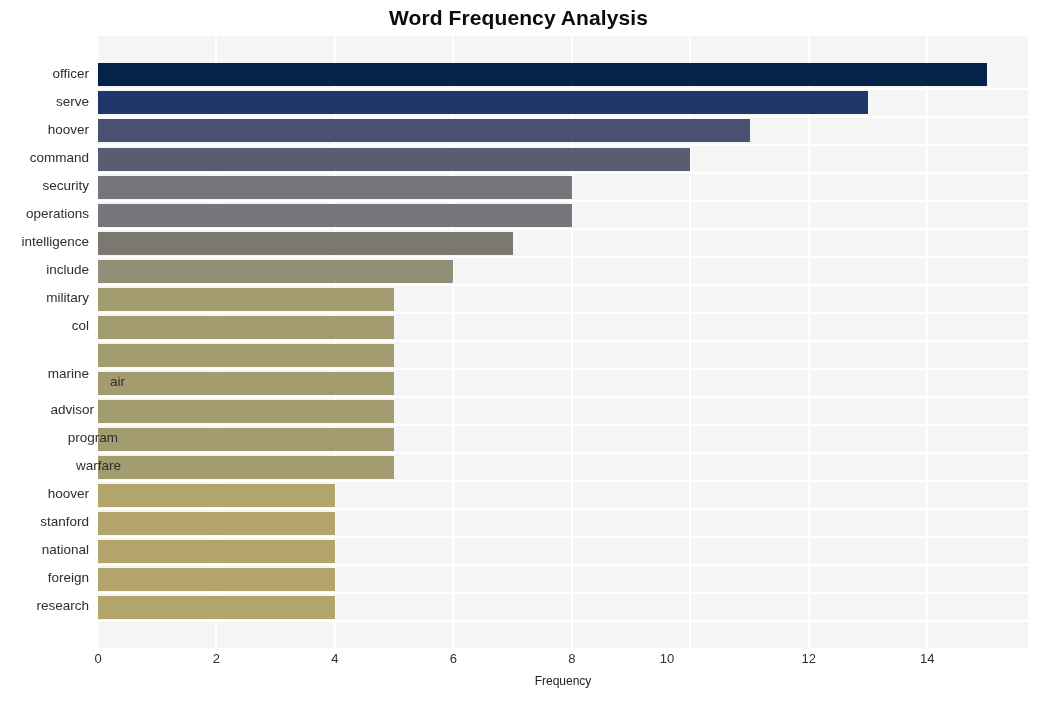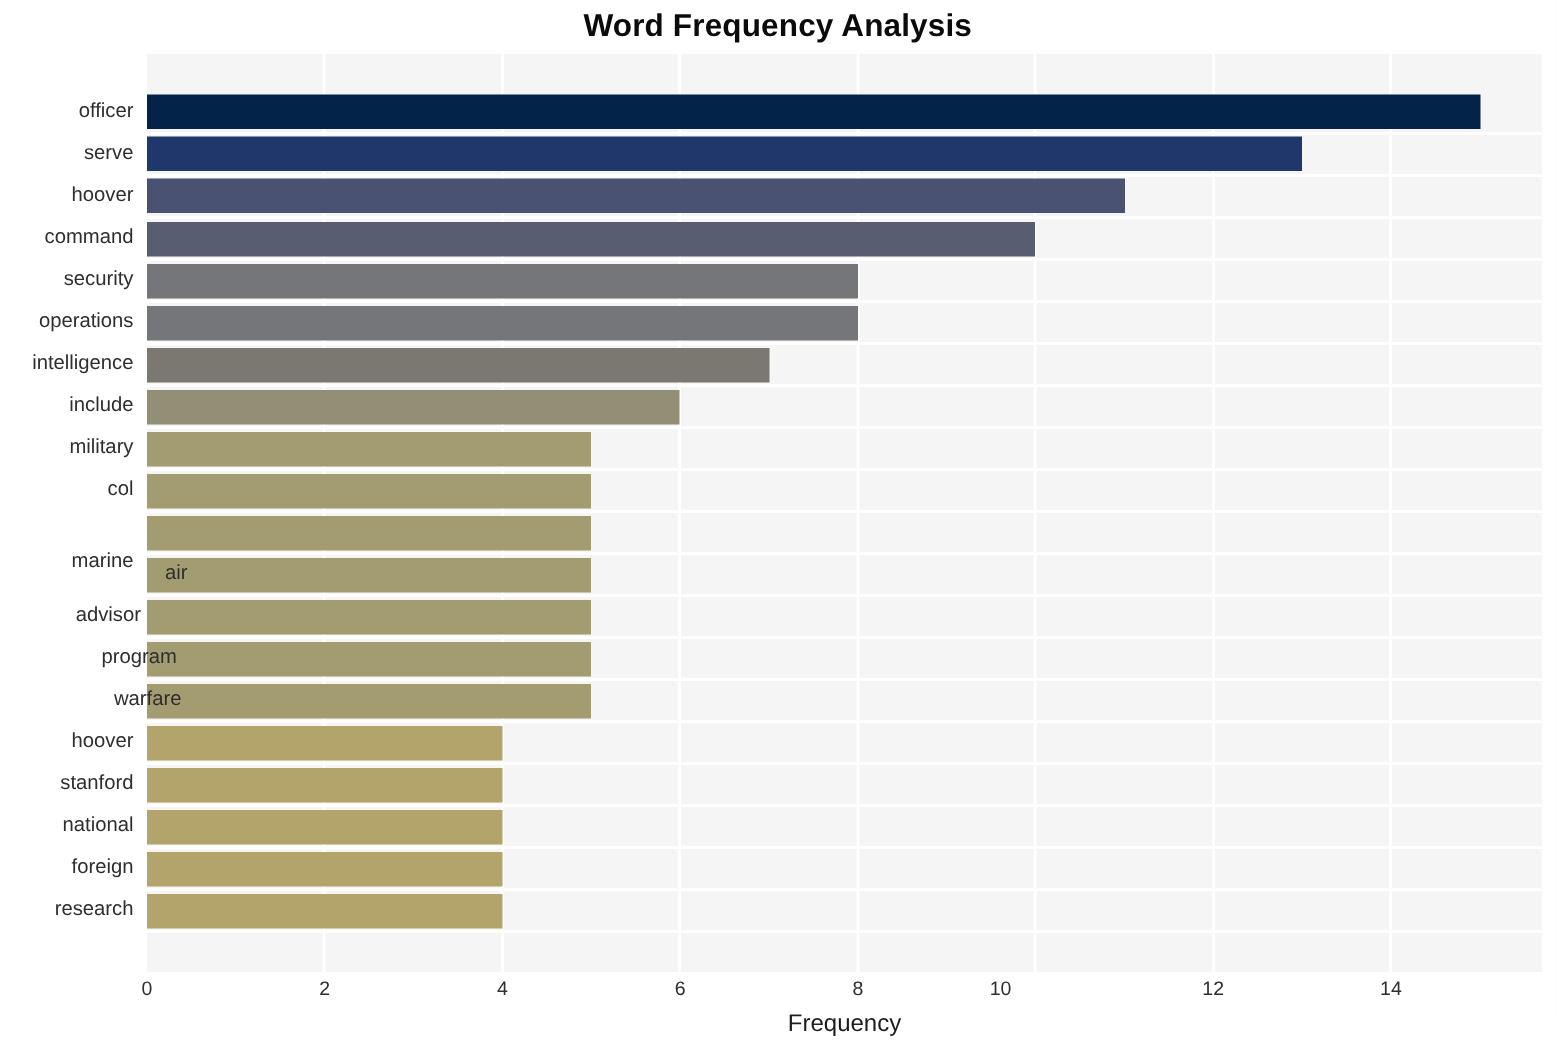--- a/index.html
+++ b/index.html
@@ -76,21 +76,21 @@
     text-align: center;
     font-size: 13px;
     color: #2e2e2e;
   }
   #xaxis-title {
     position: absolute;
     left: 98px;
     top: 674px;
     width: 930px;
     text-align: center;
-    font-size: 16px;
+    font-size: 12px;
     color: #1d1d1d;
   }
 </style>
 </head>
 <body>
 
 <div id="figure">
 
   <div id="chart-title">Word Frequency Analysis</div>
 

